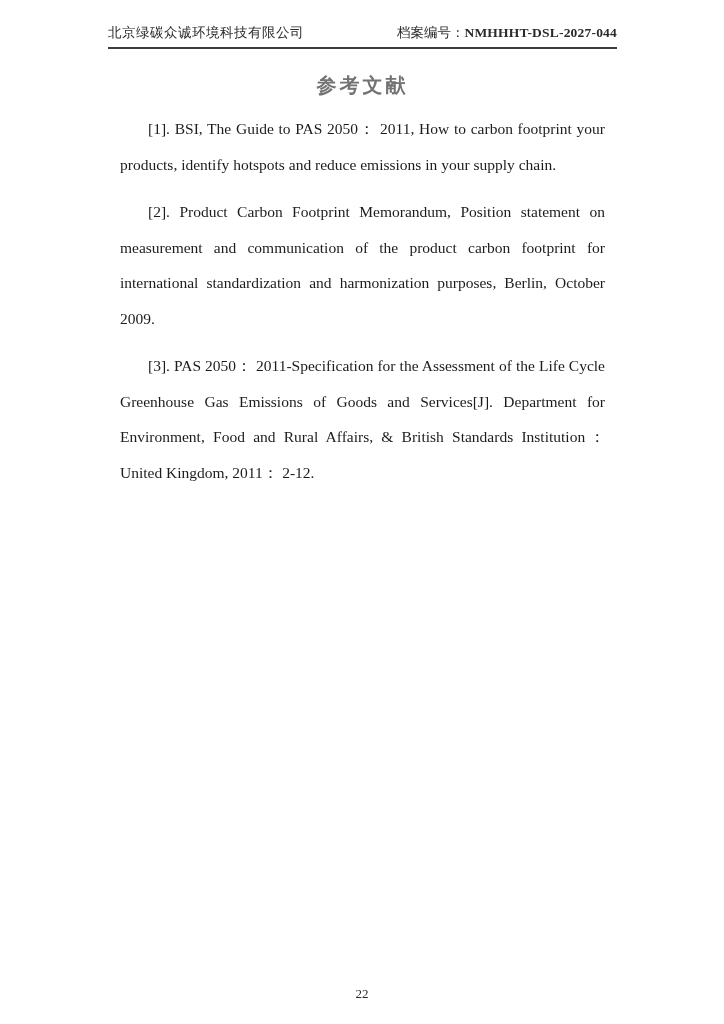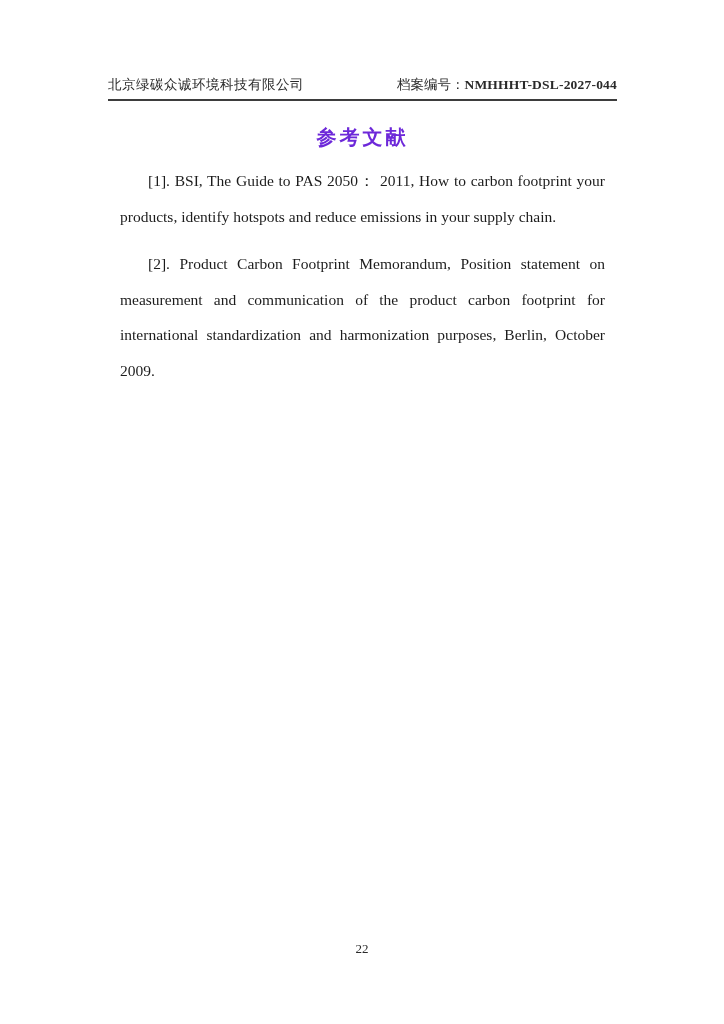--- a/index.html
+++ b/index.html
@@ -20,21 +20,21 @@
     width: 724px;
     height: 1024px;
     box-sizing: border-box;
     padding: 0 107px 0 108px;
     background: #ffffff;
   }
   .doc-header {
     display: flex;
     justify-content: space-between;
     align-items: flex-end;
-    padding-top: 76px;
+    padding-top: 24px;
     padding-bottom: 5px;
     border-bottom: 2px solid #3d3d3d;
   }
   .company-name {
     font-size: 13.5px;
     line-height: 18px;
     letter-spacing: 0.5px;
     color: #2a2a2a;
   }
   .doc-number {
@@ -47,58 +47,59 @@
     font-weight: bold;
     letter-spacing: 0.2px;
   }
   .doc-title {
     margin-top: 23px;
     text-align: center;
     font-size: 20px;
     line-height: 27px;
     font-weight: bold;
     letter-spacing: 3px;
-    color: #6d28d9;
+    color: #737373;
   }
   .references {
     margin-top: 11px;
   }
   .references p {
     margin: 12px;
     font-size: 15.5px;
     line-height: 35.5px;
     text-align: justify;
     text-justify: inter-word;
     text-indent: 28px;
     color: #1c1c1c;
   }
   .page-footer {
     position: absolute;
     left: 0;
     right: 0;
-    top: 941px;
+    top: 986px;
     text-align: center;
     font-size: 13px;
     color: #2a2a2a;
   }
 </style>
 </head>
 <body>
 
 <div class="page">
 
   <div class="doc-header">
     <span class="company-name">北京绿碳众诚环境科技有限公司</span>
     <span class="doc-number"><span>档案编号：</span><span class="code">NMHHHT-DSL-2027-044</span></span>
   </div>
 
   <div class="doc-title">参考文献</div>
 
   <div class="references">
     <p>[1]. BSI, The Guide to PAS 2050： 2011, How to carbon footprint your products, identify hotspots and reduce emissions in your supply chain.</p>
     <p>[2]. Product Carbon Footprint Memorandum, Position statement on measurement and communication of the product carbon footprint for international standardization and harmonization purposes, Berlin, October 2009.</p>
+    <p>[3]. PAS 2050： 2011-Specification for the Assessment of the Life Cycle Greenhouse Gas Emissions of Goods and Services[J]. Department for Environment, Food and Rural Affairs, &amp; British Standards Institution： United Kingdom, 2011： 2-12.</p>
   </div>
 
   <div class="page-footer">
     <span>22</span>
   </div>
 
 </div>
 
 </body></html>

